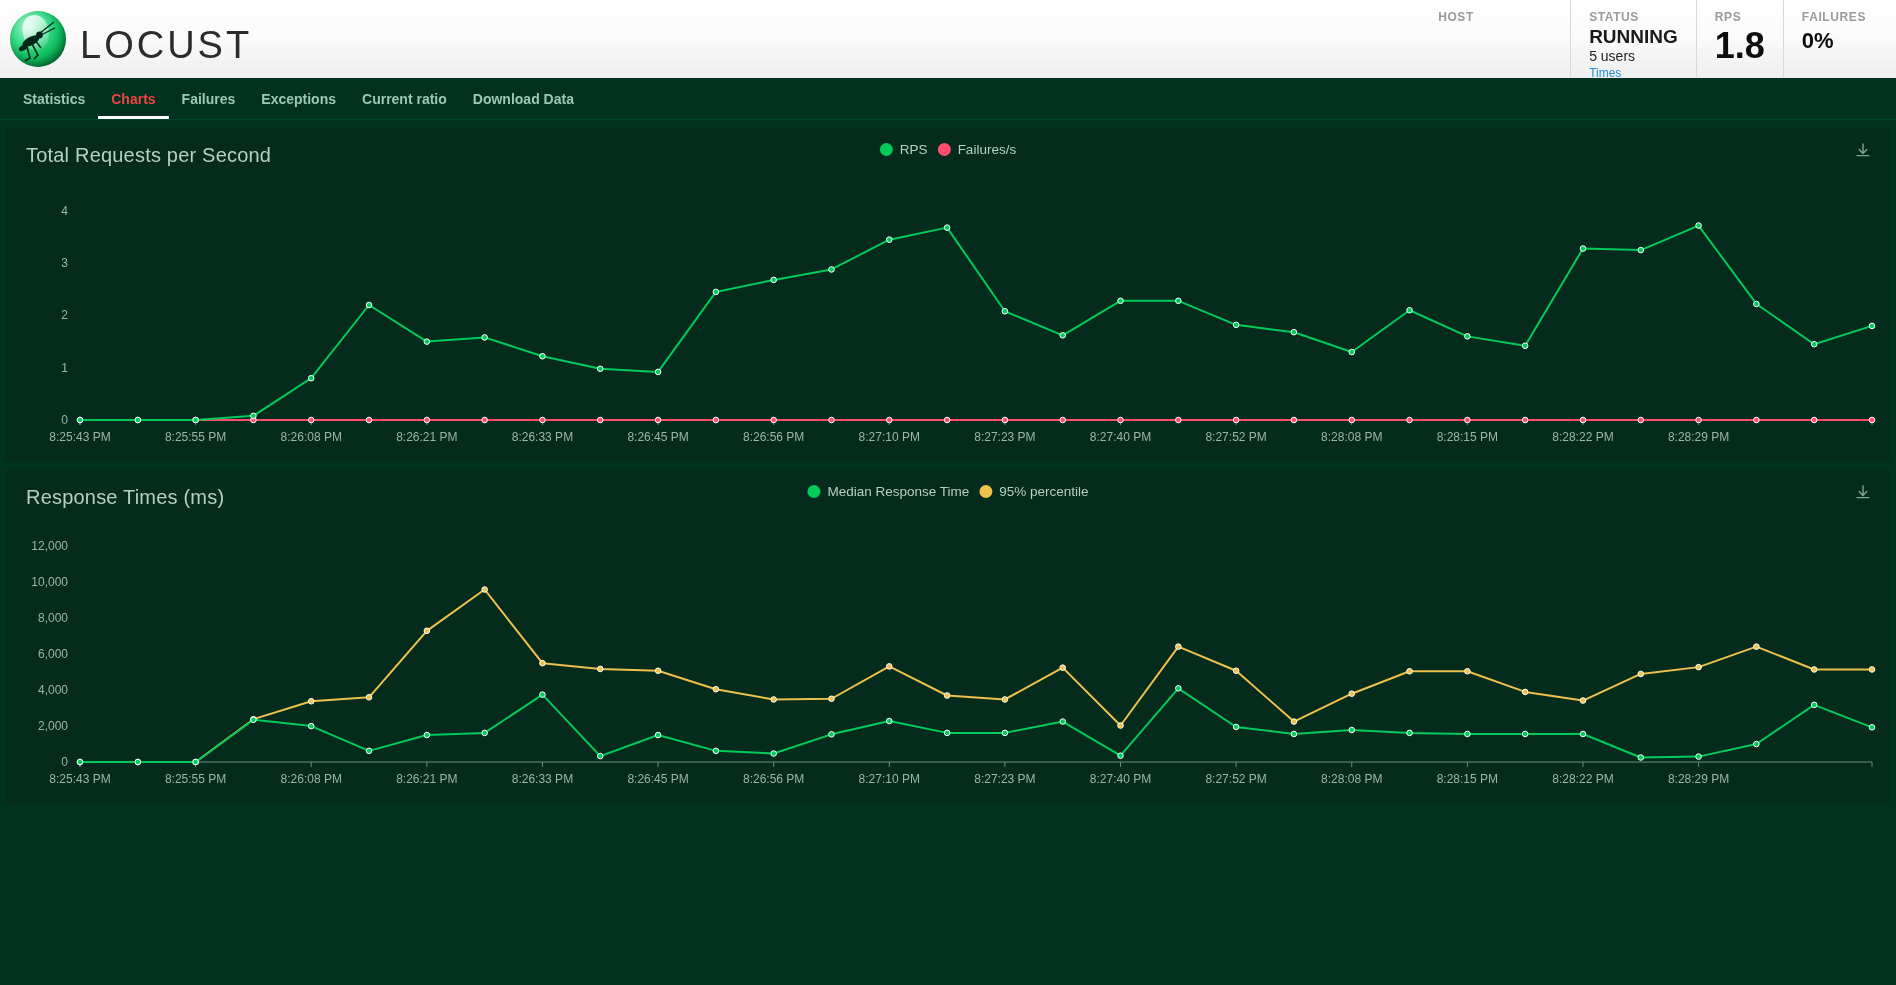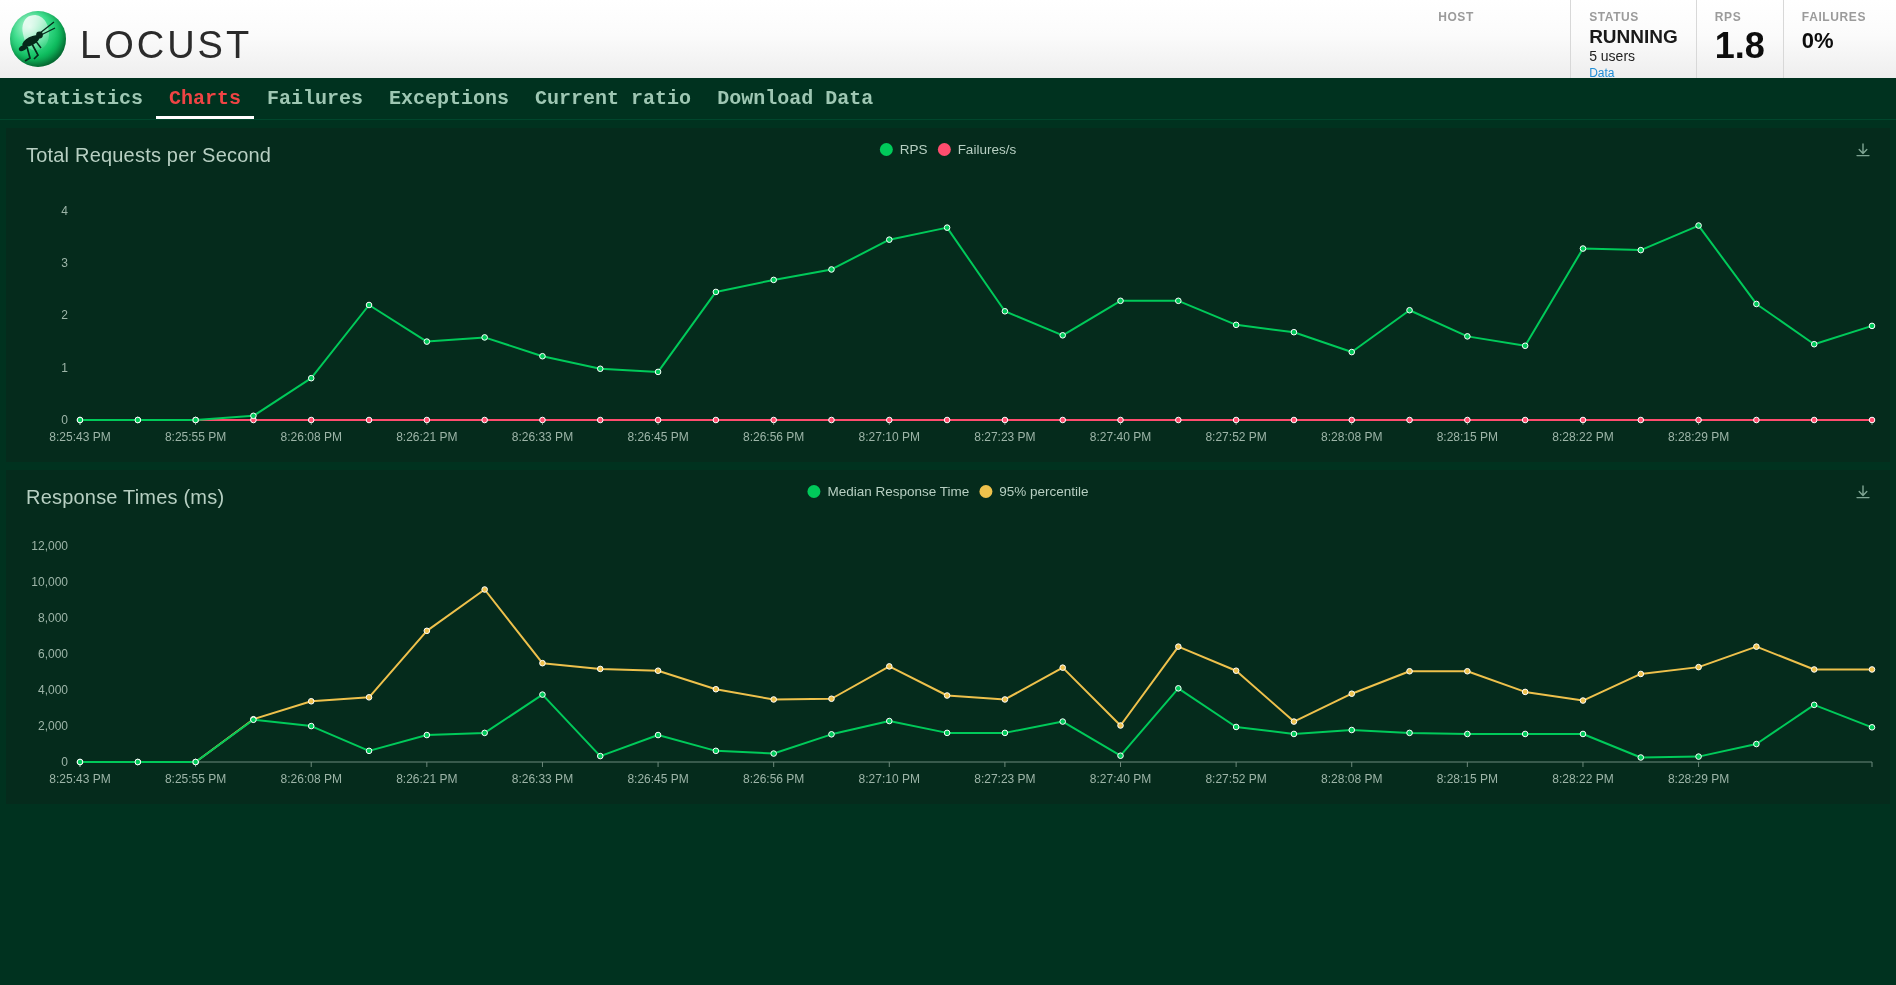--- a/index.html
+++ b/index.html
@@ -80,22 +80,22 @@
   }
 
   
   .nav {
     height: 42px; background: #00321f;
     display: flex; align-items: stretch; padding-left: 10px;
     border-bottom: 1px solid #00462c;
   }
   .nav-item {
     display: flex; align-items: center; padding: 0 13px;
-    color: #9ec7b3; font-size: 20px; font-weight: bold;
-    cursor: pointer; position: relative; font-family: Liberation Mono, monospace;
+    color: #9ec7b3; font-size: 14px; font-weight: bold;
+    cursor: pointer; position: relative;
   }
   .nav-item.active { color: #ef4444; }
   .nav-item.active::after {
     content: ""; position: absolute; left: 0; right: 0; bottom: 0;
     height: 3px; background: #ffffff;
   }
 
   
   .body-area { background: #00321f; padding: 8px 6px 0 6px; }
   .panel {
@@ -154,21 +154,21 @@
   <div class="stats">
     <div class="stat-cell host-cell">
       <div class="stat-label">HOST</div>
       <div class="stat-sub"></div>
     </div>
 
     <div class="stat-cell">
       <div class="stat-label">STATUS</div>
       <div class="stat-value-strong">RUNNING</div>
       <div class="stat-sub">5 users</div>
-      <div class="stat-edit">Data</div>
+      <div class="stat-edit">Times</div>
     </div>
 
     <div class="stat-cell">
       <div class="stat-label">RPS</div>
       <div class="stat-big">1.8</div>
     </div>
 
     <div class="stat-cell">
       <div class="stat-label">FAILURES</div>
       <div class="stat-mid">0%</div>

